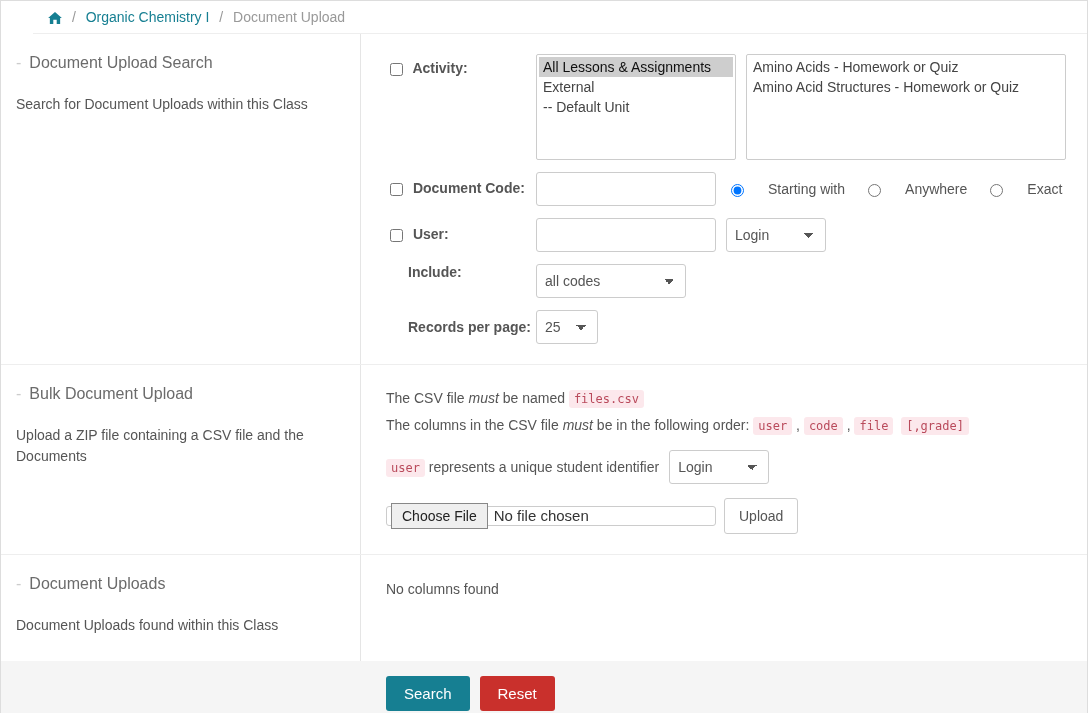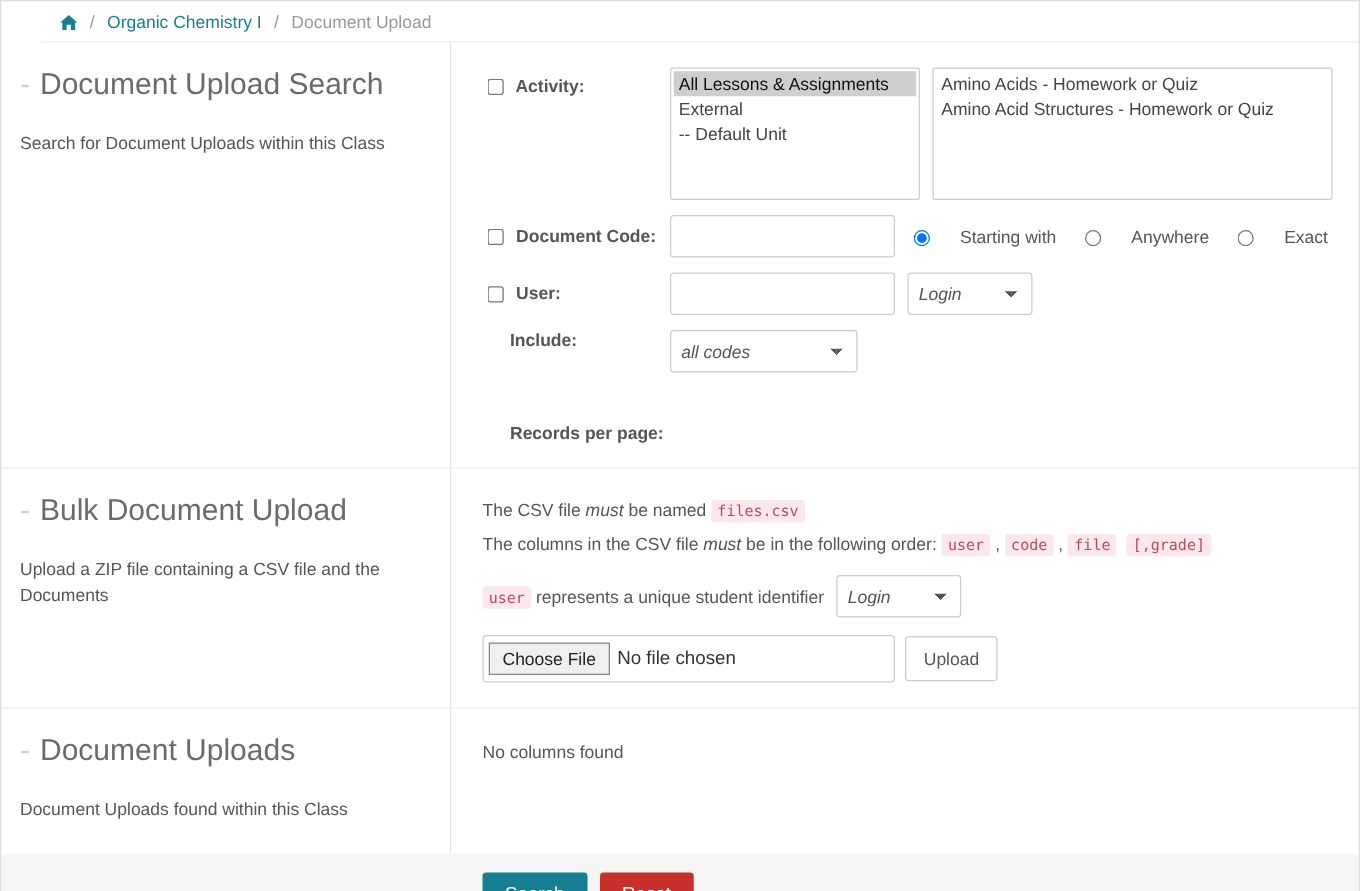--- a/index.html
+++ b/index.html
@@ -32,21 +32,21 @@
     display: flex;
     border-top: 1px solid #eee;
   }
   .section-row.first { border-top: none; }
   .section-left {
     width: 360px;
     padding: 20px 15px 25px 15px;
     border-right: 1px solid #e5e5e5;
   }
   .section-left h2 {
-    font-size: 24px;
+    font-size: 16px;
     font-weight: 500;
     color: #6b6b6b;
     margin: 0 0 22px 0;
   }
   .section-left h2 .dash {
     color: #ccc;
     margin-right: 8px;
   }
   .section-left p {
     color: #555;
@@ -101,21 +101,20 @@
     border-radius: 3px;
     padding: 4px 24px 4px 8px;
     font-size: 14px;
     color: #555;
     background: #fff;
     appearance: none;
     background-image: linear-gradient(45deg, transparent 50%, #555 50%), linear-gradient(135deg, #555 50%, transparent 50%);
     background-position: calc(100% - 16px) 14px, calc(100% - 11px) 14px;
     background-size: 5px 5px, 5px 5px;
     background-repeat: no-repeat;
-    font-style: italic;
   }
   .radio-group {
     display: flex;
     align-items: center;
     gap: 18px;
     color: #555;
   }
   .radio-group label { display: flex; align-items: center; gap: 21px; cursor: pointer; }
   .bulk-text { color: #555; line-height: 1.9; }
   code.pink {
@@ -131,21 +130,21 @@
     gap: 8px;
     margin-top: 14px;
     align-items: center;
   }
   .file-box {
     border: 1px solid #ccc;
     border-radius: 3px;
     display: flex;
     align-items: center;
     width: 330px;
-    height: 38px;
+    height: 20px;
     padding: 0 4px;
   }
   .choose-btn {
     background: #efefef;
     border: 1px solid #888;
     padding: 4px 10px;
     font-size: 14px;
     cursor: pointer;
     color: #222;
   }
@@ -263,22 +262,27 @@
           <span>Include:</span>
         </div>
         <div class="form-field">
           <select class="sel" style="width:150px;">
             <option>all codes</option>
           </select>
         </div>
       </div>
 
       <div class="form-row" style="align-items:center; margin-bottom:0;">
-        <div class="form-label" style="padding-top:0; padding-left:22px;margin-top:28px;">
+        <div class="form-label" style="padding-top:0; padding-left:22px;">
           <span>Records per page:</span>
+        </div>
+        <div class="form-field">
+          <select class="sel" style="width:62px;">
+            <option>25</option>
+          </select>
         </div>
       </div>
 
     </div>
   </div>
 
   <div class="section-row">
     <div class="section-left">
       <h2><span class="dash">-</span><span>Bulk Document Upload</span></h2>
       <p>Upload a ZIP file containing a CSV file and the Documents</p>

